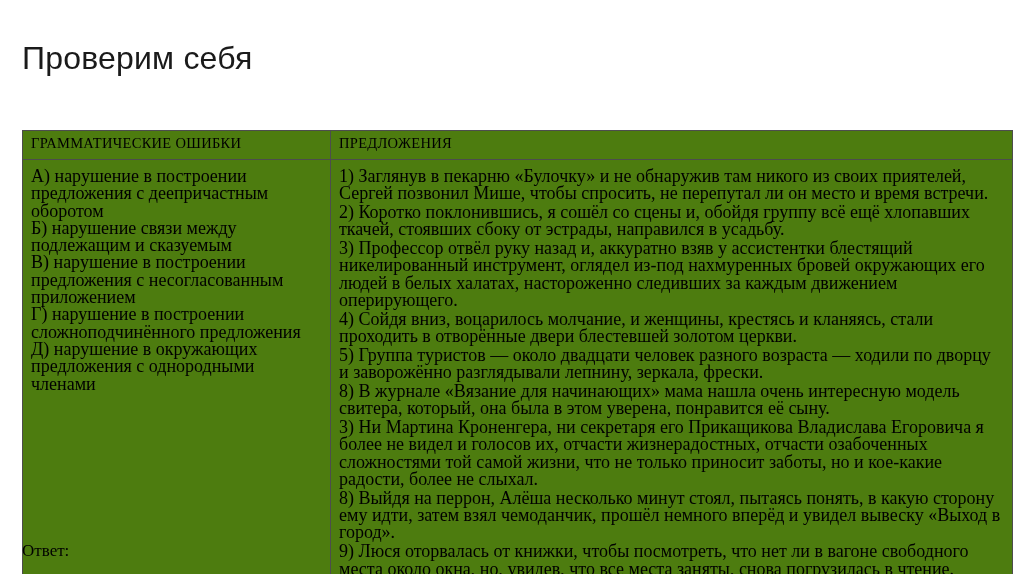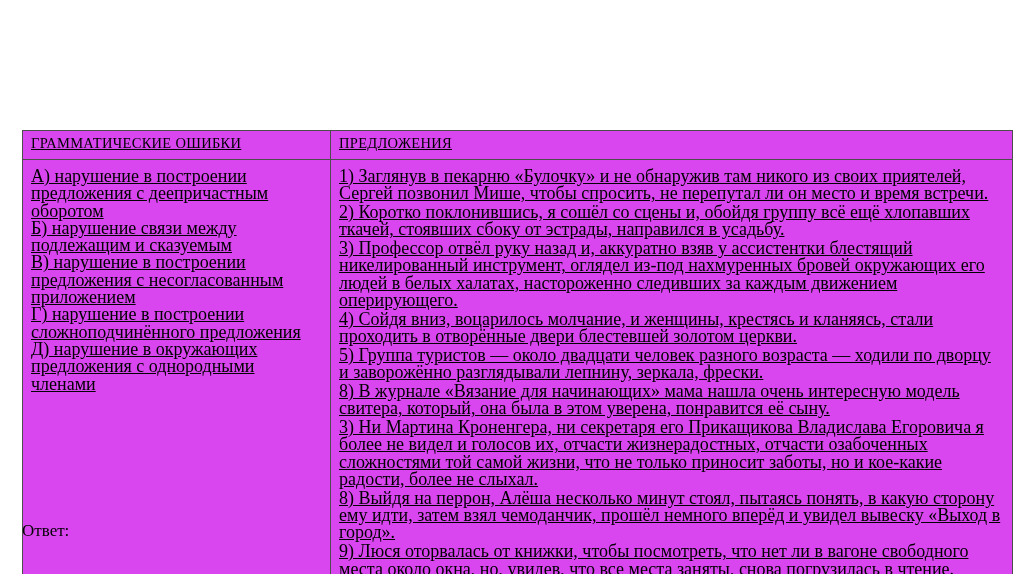--- a/index.html
+++ b/index.html
@@ -64,22 +64,21 @@
     background: #ffffff;
   }
   #match-table col.col-left  { width: 308px; }
   #match-table col.col-right { width: 682px; }
 
   #match-table th,
   #match-table td {
     border: 1px solid #4d4d4d;
     vertical-align: top;
     padding: 0;
-    background: #d946ef;
-    text-decoration: underline;
+    background: #4d7c0f;
   }
 
   #match-table thead th {
     font-weight: 400;
     font-size: 14.5px;
     line-height: 18px;
     letter-spacing: 0.3px;
     text-align: left;
     padding: 3px 8px 7px 8px;
     height: 18px;
@@ -108,32 +107,33 @@
     margin: 0 0 1.5px 0;
   }
 
   .cell-left  { min-height: 190px; }
   .cell-right { min-height: 380px; margin-left: 40px; }
 
   
   #answer-line {
     position: absolute;
     left: 22px;
-    top: 520px;
+    top: 540px;
     font-family: "Liberation Serif", serif;
     font-size: 17px;
     line-height: 22px;
     color: #000000;
   }
 </style>
 </head>
 <body>
 
 <div id="slide">
 
+  <h1 id="page-title">Проверим себя</h1>
 
 
   <table id="match-table">
     <colgroup>
       <col class="col-left">
       <col class="col-right">
     </colgroup>
     <thead>
       <tr>
         <th>ГРАММАТИЧЕСКИЕ ОШИБКИ</th>

